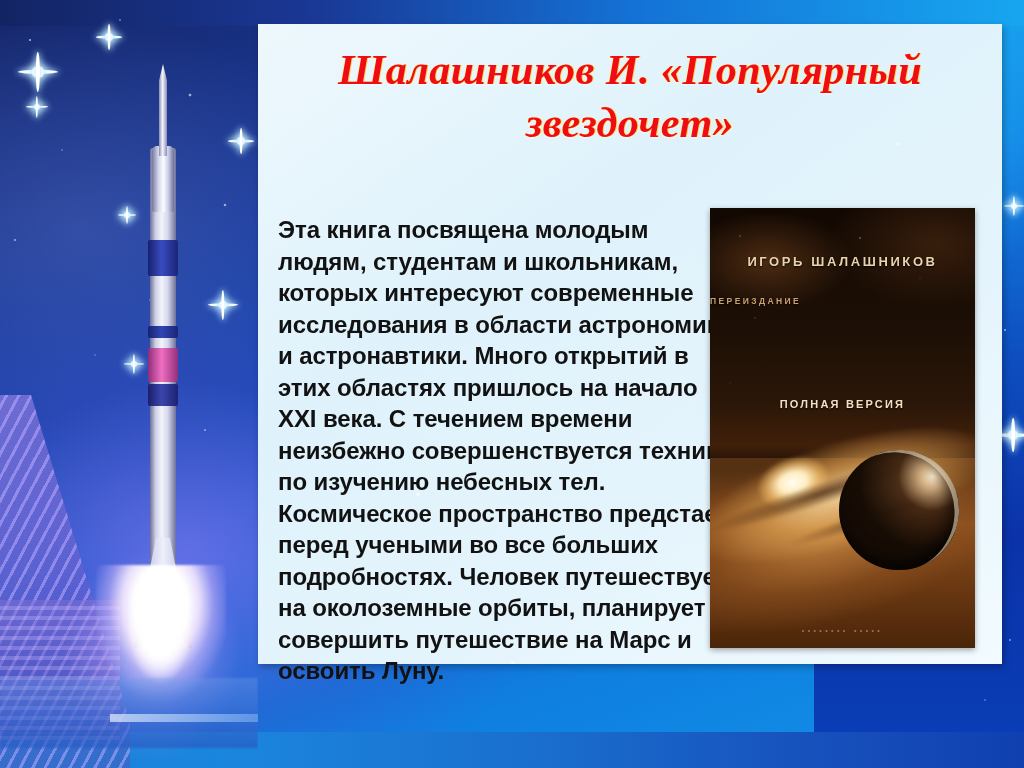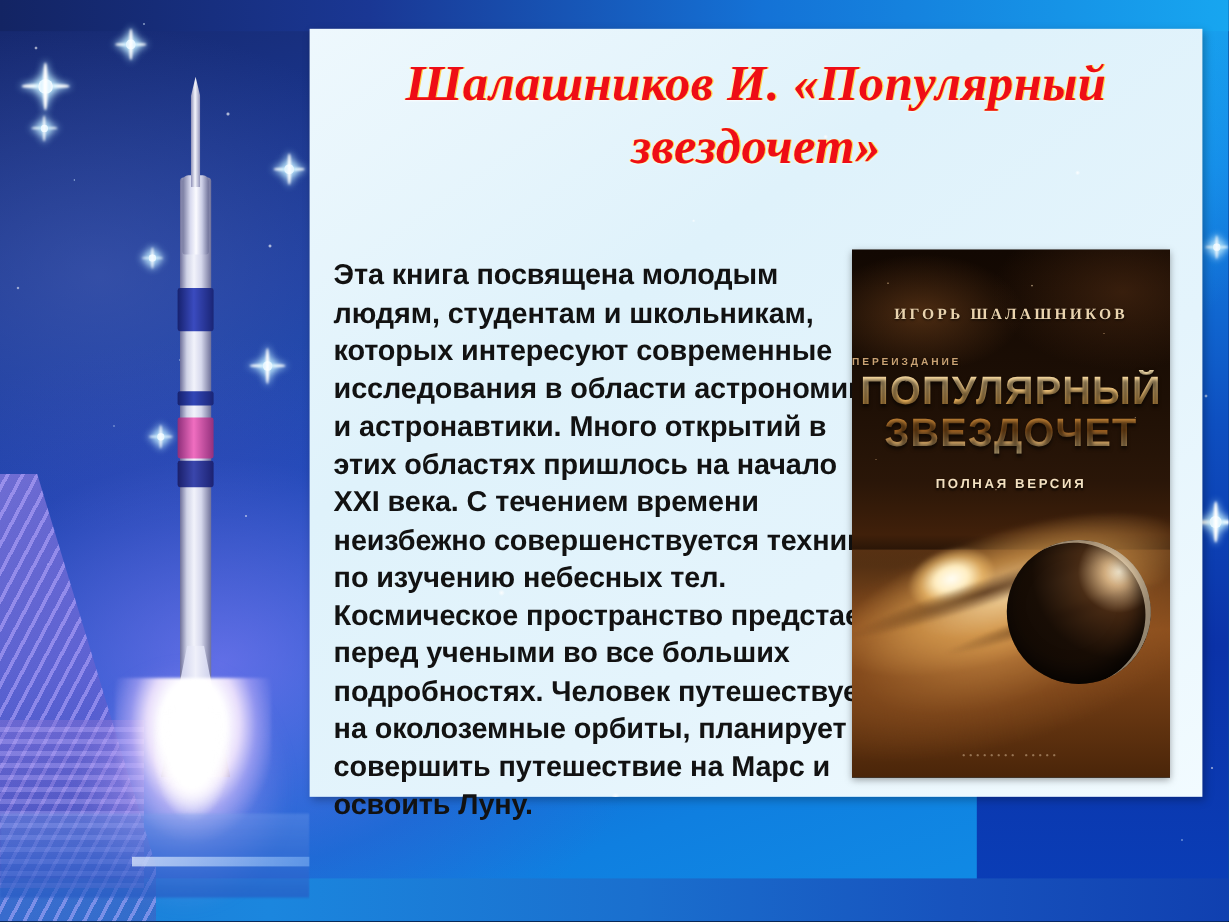--- a/index.html
+++ b/index.html
@@ -337,21 +337,21 @@
     border-radius: 50%;
     background: transparent;
     box-shadow: inset -3px 4px 0 0 rgba(255,235,200,.55);
     transform: rotate(26deg);
   }
   .book-author {
     position: absolute;
     left: 0; top: 44px;
     width: 100%;
     text-align: center;
-    font-family: Liberation Serif, serif;
+    font-family: Liberation Sans, sans-serif;
     font-size: 13px;
     font-weight: bold;
     letter-spacing: 2.6px;
     line-height: 19px;
     color: #e9d3ae;
     text-shadow: 0 1px 2px rgba(0,0,0,.85);
   }
   .book-reissue {
     position: absolute;
     left: 0; top: 88px;
@@ -519,23 +519,19 @@
       <div class="book-sky"></div>
       <div class="book-dust"></div>
       <div class="book-lower"></div>
       <div class="book-galaxy"></div>
       <div class="book-galaxy-dark"></div>
       <div class="book-planet"></div>
       <div class="book-planet-rim"></div>
       <div class="book-author">ИГОРЬ
 ШАЛАШНИКОВ</div>
       <div class="book-reissue">ПЕРЕИЗДАНИЕ</div>
-      <div class="book-title">
-        <div>ПОПУЛЯРНЫЙ</div>
-        <div>ЗВЕЗДОЧЕТ</div>
-      </div>
       <div class="book-edition">ПОЛНАЯ  ВЕРСИЯ</div>
       <div class="book-footer">••••••••  •••••</div>
     </div>
 
 
   </div>
 </div>
 
 </body></html>

